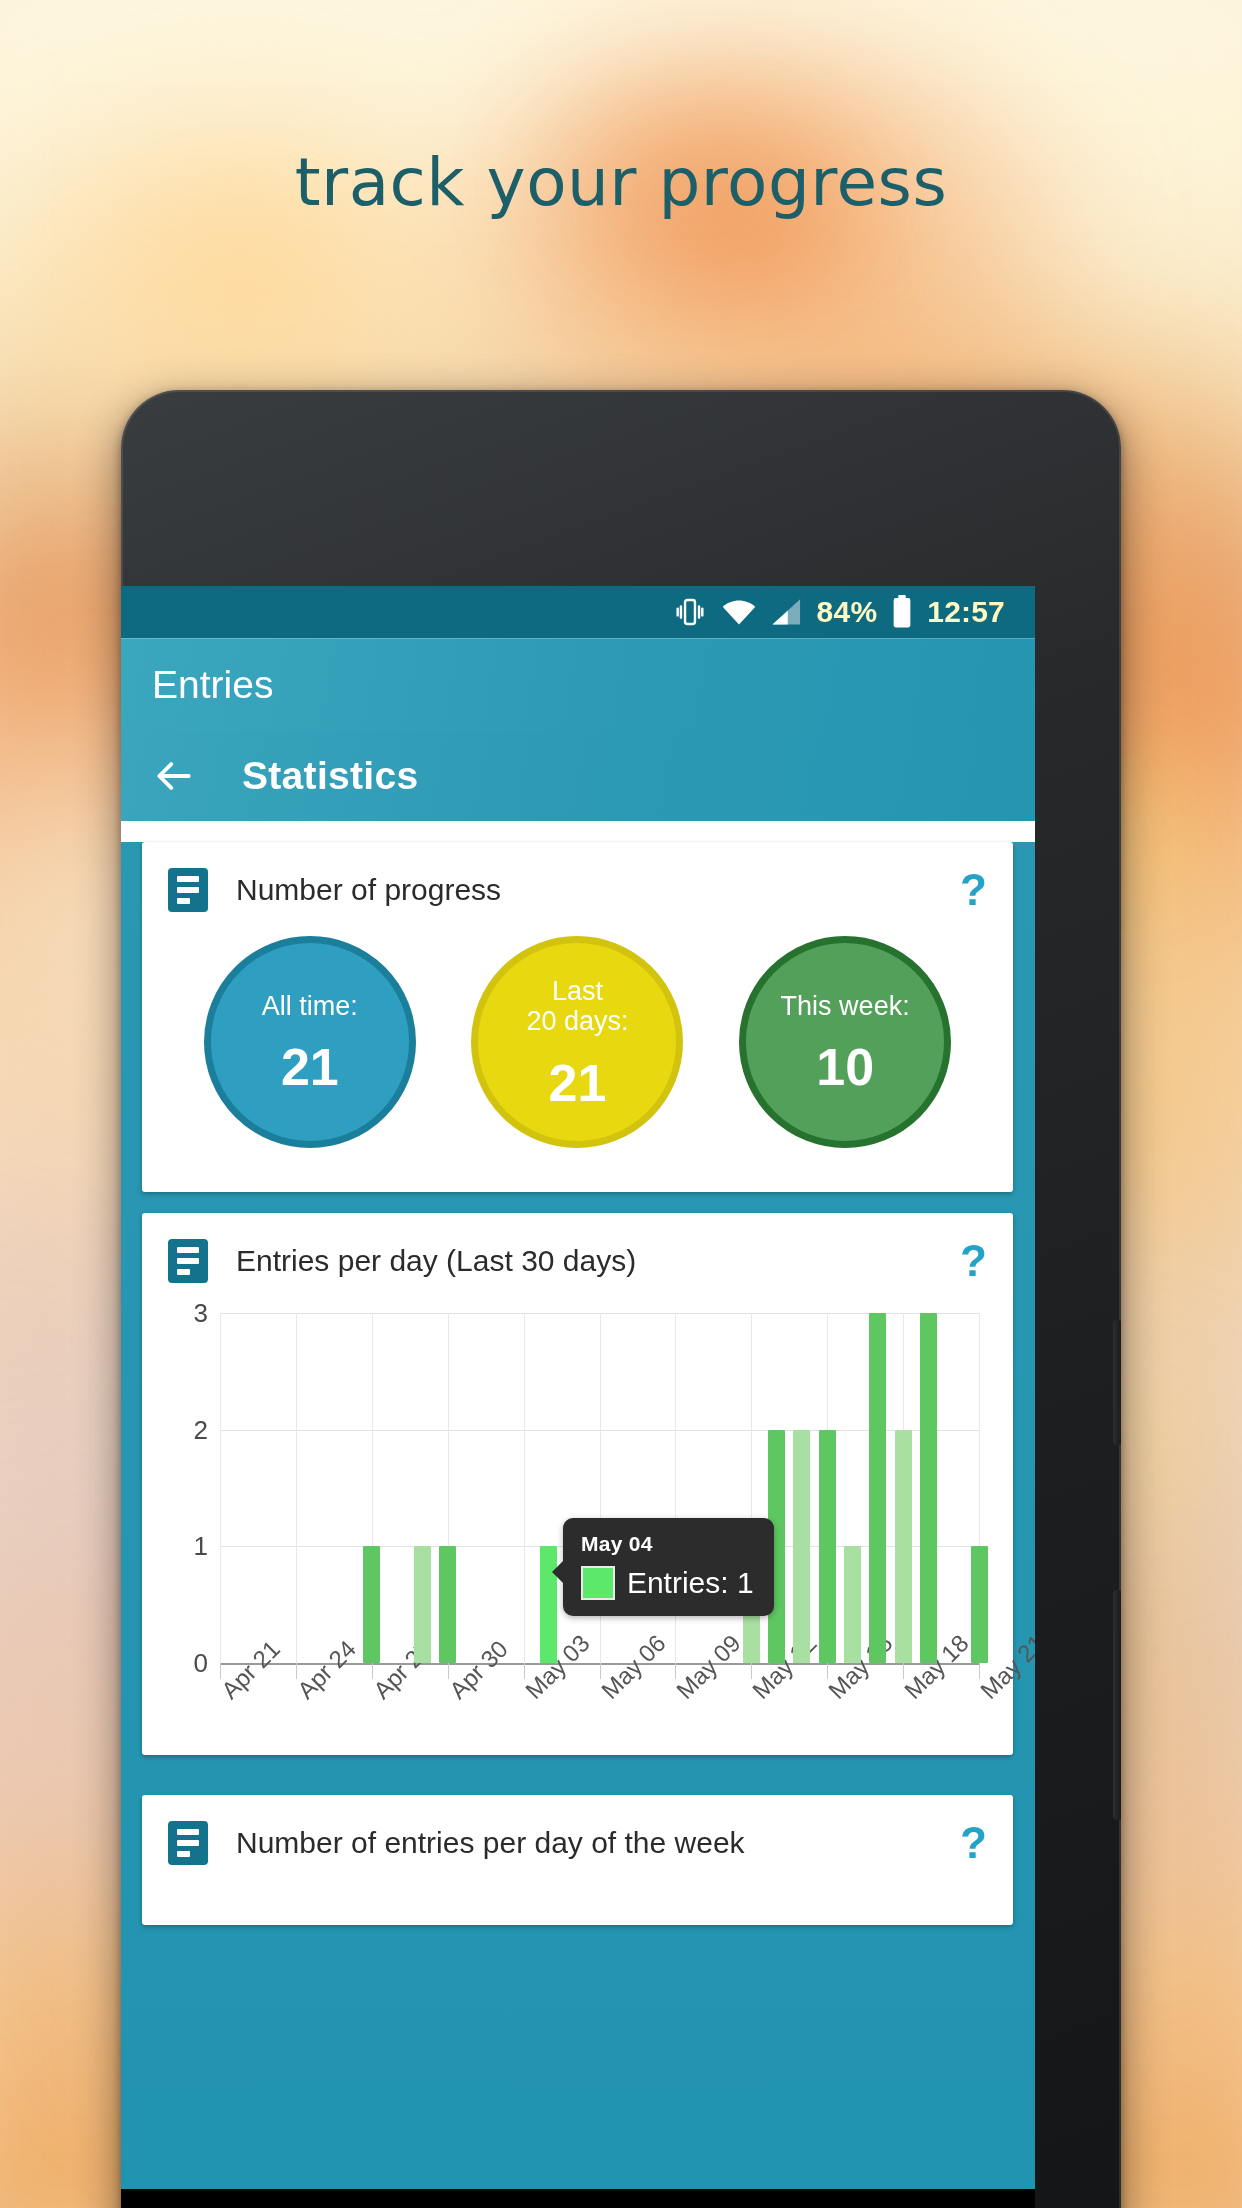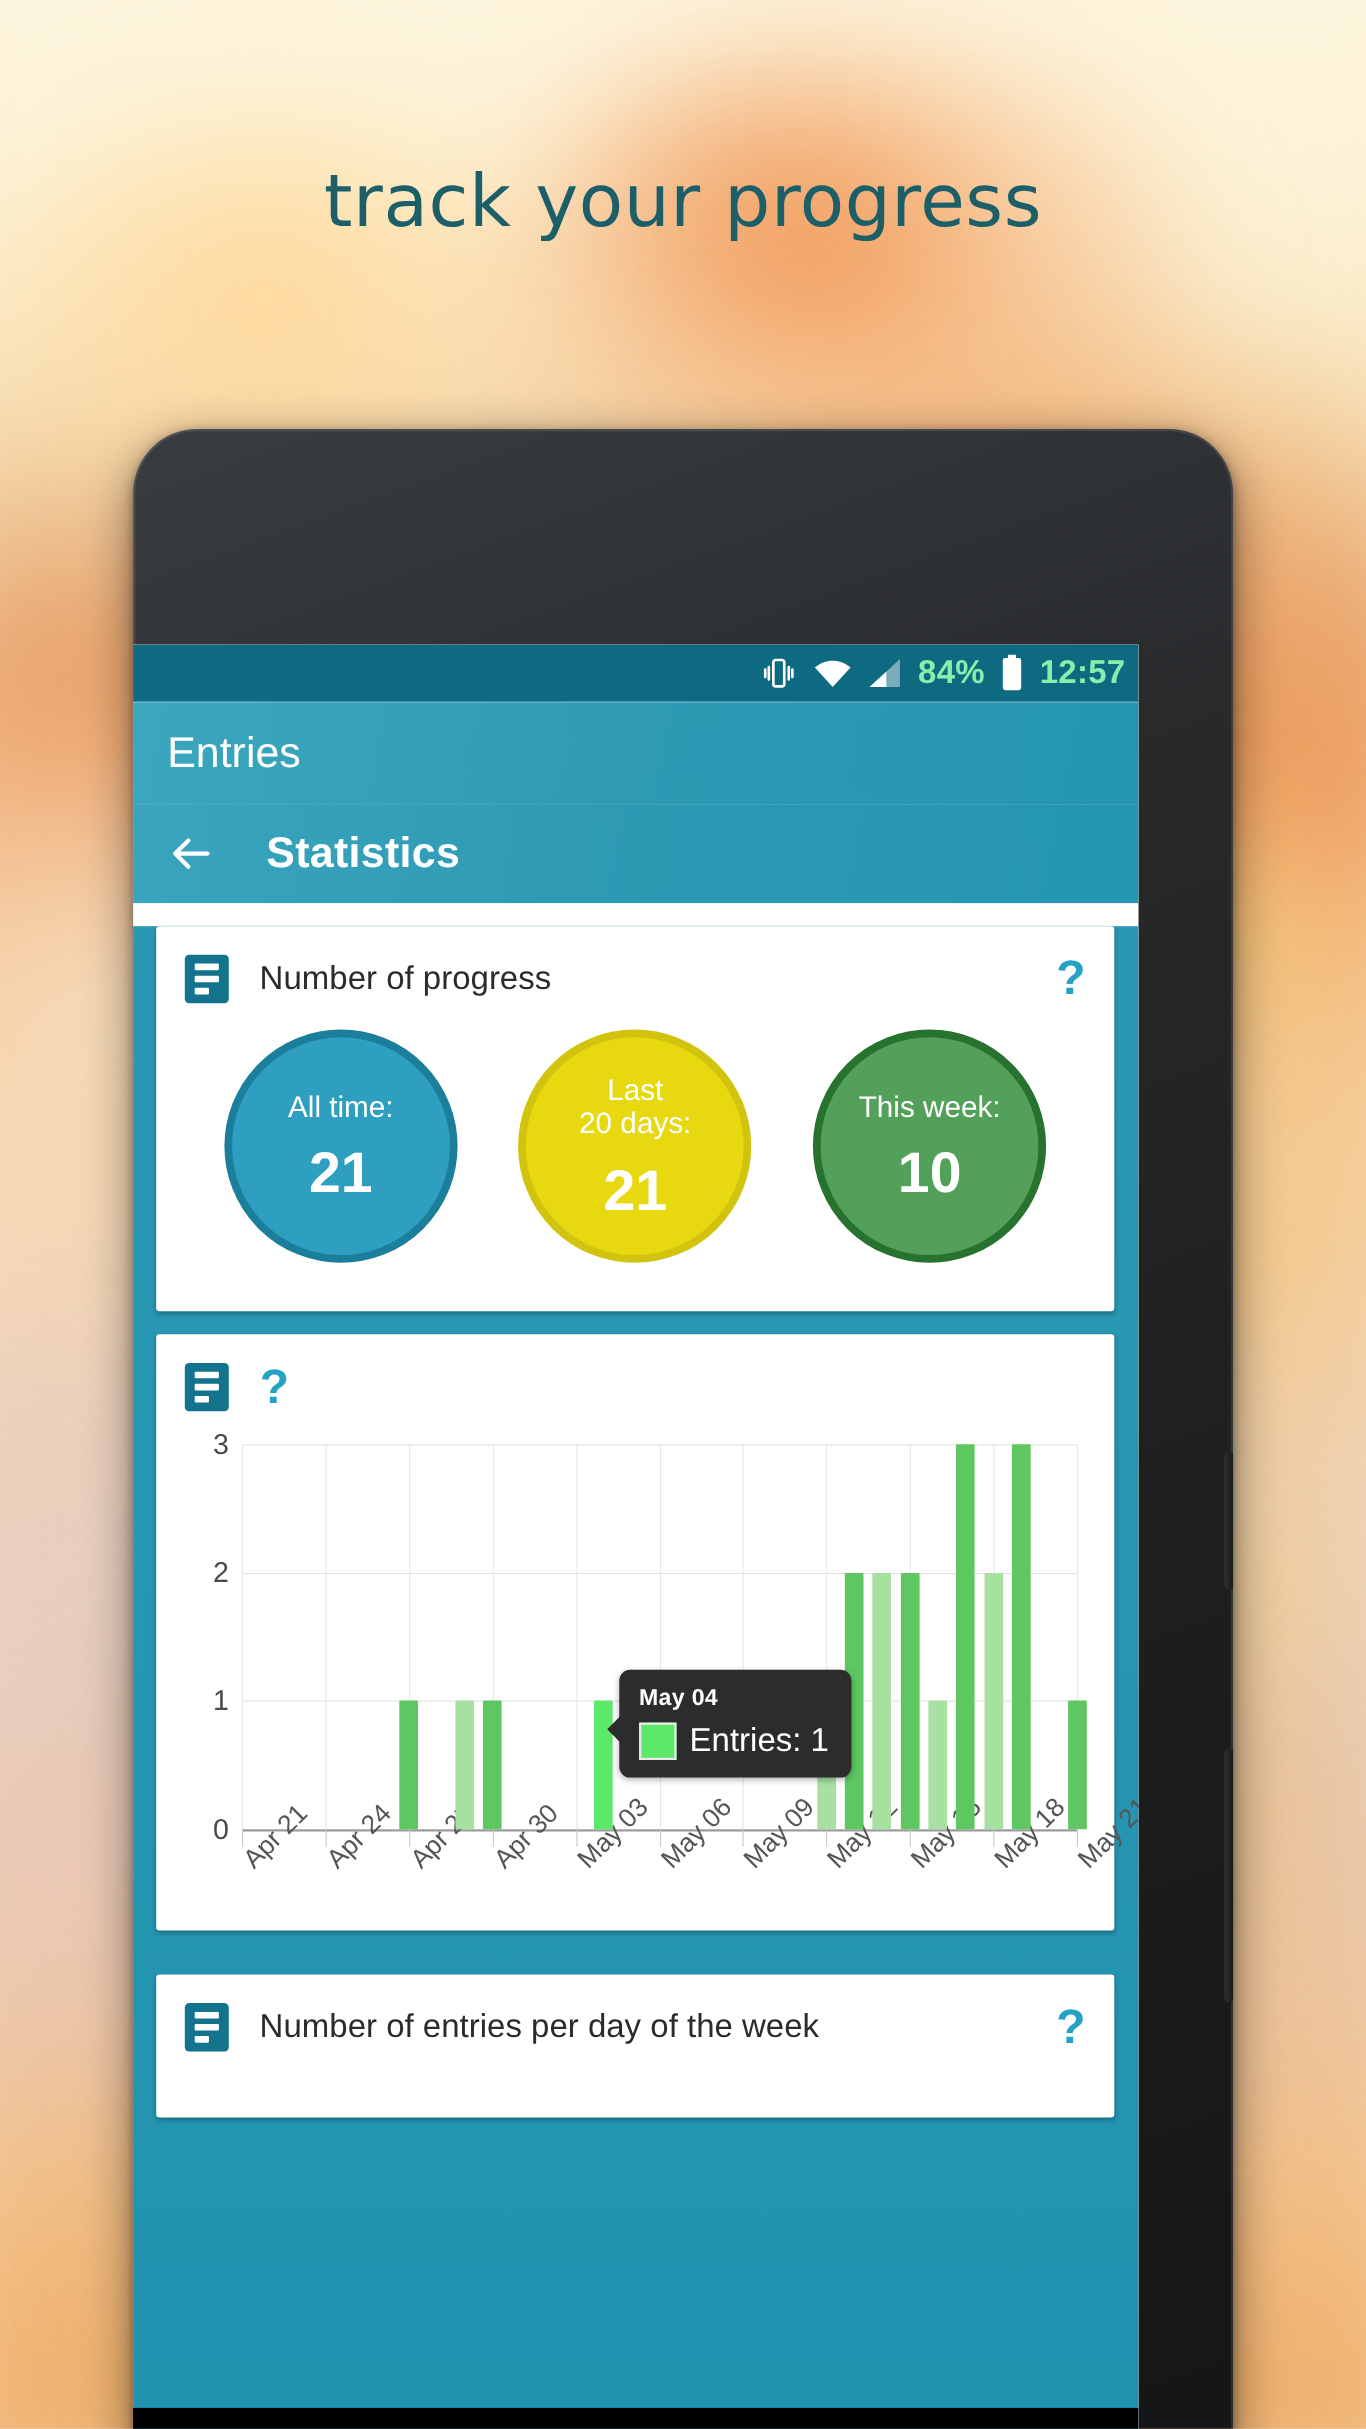--- a/index.html
+++ b/index.html
@@ -101,21 +101,21 @@
 
   
   #screen{
     position:absolute;left:-1px;top:196px;width:915px;height:1715px;
     background:#fff;overflow:hidden;
   }
 
   
   #statusbar{
     height:52px;background:#0d6a80;display:flex;align-items:center;
-    justify-content:flex-end;padding-right:12px;gap:14px;color:#86efac;
+    justify-content:flex-end;padding-right:30px;gap:14px;color:#fef9c3;
   }
   #statusbar .txt{font-size:30px;font-weight:700;letter-spacing:.2px;}
   .svgicon{display:block;}
 
   
   #appbar{
     height:90px;
     background:linear-gradient(100deg,#3aa5bd 0%,#2e9ab4 45%,#2496b2 100%);
     display:flex;align-items:center;padding-left:32px;gap:46px;
   }
@@ -290,20 +290,21 @@
         </div>
       </div>
 
       <div class="card">
         <div class="card-head">
           <span class="doc-icon">
             <i class="l1"></i>
               <i class="l2"></i>
               <i class="l3"></i>
           </span>
+          <span class="card-title">Entries per day (Last 30 days)</span>
           <span class="help">?</span>
         </div>
 
         <div class="chartbox">
           <div class="plot" id="plot">
               <div class="gl-h zero" style="top: 350px;"></div>
               <div class="ylab" style="top: 350px;">0</div>
               <div class="gl-h" style="top: 233.333px;"></div>
               <div class="ylab" style="top: 233.333px;">1</div>
               <div class="gl-h" style="top: 116.667px;"></div>

